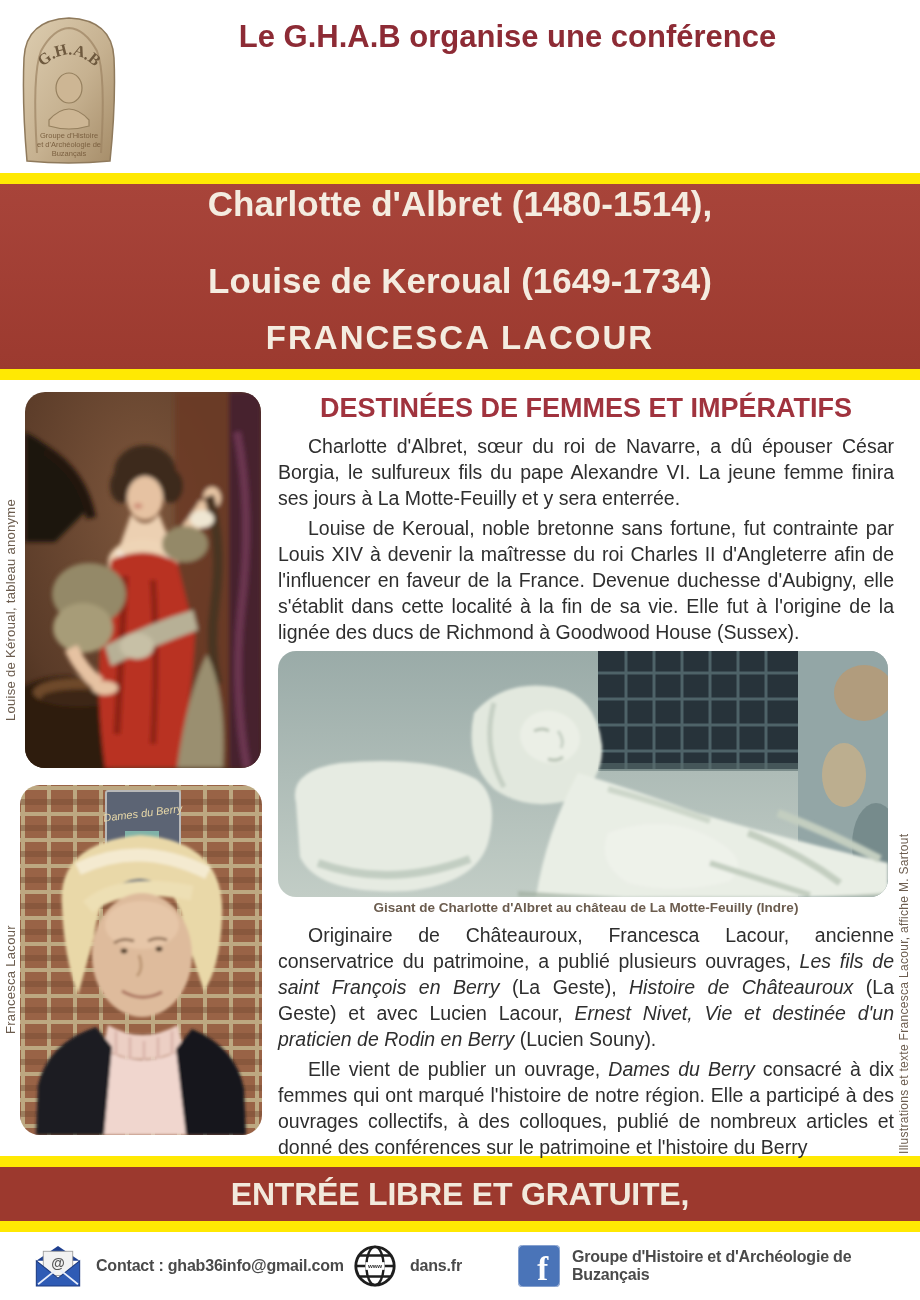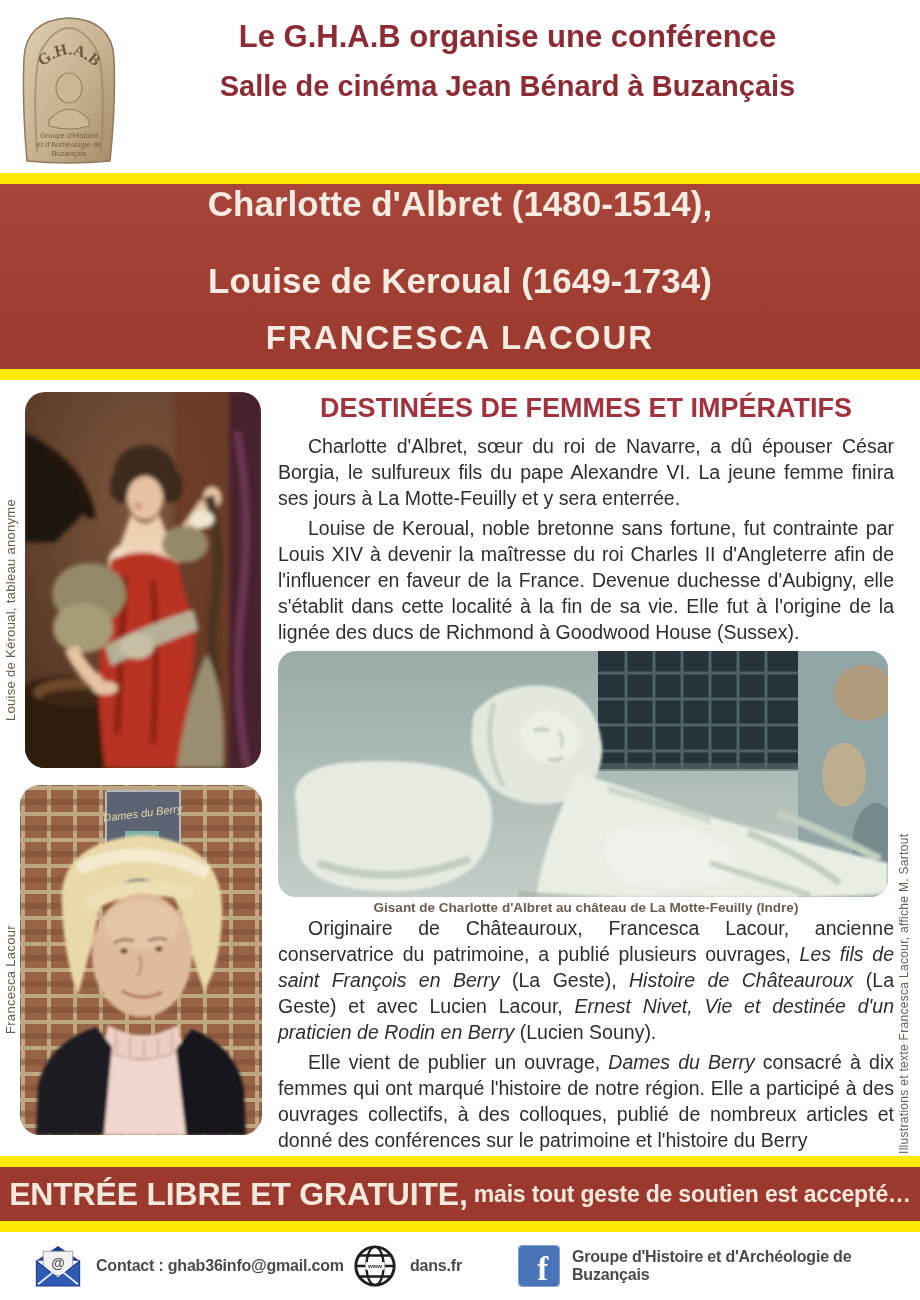--- a/index.html
+++ b/index.html
@@ -37,21 +37,21 @@
   .photo2    { left:20px; top:405px; width:242px; height:350px; }
   .imgbox svg { display:block; width:100%; height:100%; }
 
   .rightcol { position:absolute; left:278px; top:12px; width:616px; }
   .heading { text-align:center; color:#A0333E; font-weight:700; font-size:27px; line-height:1.2; margin-bottom:9px; }
   .heading span { display:block; }
   p.body { font-size:19.5px; line-height:26px; color:#2E2E2E; text-align:justify; text-indent:30px; margin-bottom:4px; }
   p.body .it { font-style:italic; }
   .gisant { width:610px; height:246px; border-radius:18px; overflow:hidden; margin:6px 0 3px 0; }
   .gisant svg { display:block; width:100%; height:100%; }
-  .gcaption { font-size:13.5px; font-weight:600; color:#6B5C4E; text-align:center; }
+  .gcaption { font-size:13.5px; font-weight:600; color:#6B5C4E; text-align:center; margin-bottom:7px; }
 
   
   .footer { height:68px; position:relative; background:#ffffff; }
   .f-item { position:absolute; top:0; height:100%; display:flex; align-items:center; gap:12px; color:#4A4A4A; font-size:16px; font-weight:600; letter-spacing:-.2px; }
   .f-contact { left:32px; }
   .f-site { left:352px; }
   .f-fb { left:518px; }
   .f-item svg { flex:0 0 auto; }
 </style>
 </head>
@@ -77,21 +77,20 @@
         </text>
         <ellipse cx="53" cy="76" rx="13" ry="15" fill="#cdb694" stroke="#96805f" stroke-width="1.2"></ellipse>
         <path d="M33,108 Q53,86 73,108 L73,114 Q53,120 33,114 Z" fill="#cdb694" stroke="#96805f" stroke-width="1.2"></path>
         <text x="53" y="126" font-size="7.5" fill="#7c6141" text-anchor="middle">Groupe d'Histoire</text>
         <text x="53" y="135" font-size="7.5" fill="#7c6141" text-anchor="middle">et d'Archéologie de</text>
         <text x="53" y="144" font-size="7.5" fill="#7c6141" text-anchor="middle">Buzançais</text>
       </svg>
     </div>
     <div class="header-titles">
       <div class="h-line2">Le G.H.A.B organise une conférence</div>
-      <div class="h-line3">Salle de cinéma Jean Bénard à Buzançais</div>
     </div>
   </div>
 
   <div class="stripe"></div>
 
   <div class="banner-main">
     <div class="b-line1">Charlotte d'Albret (1480-1514),</div>
     <div class="b-line2">Louise de Keroual (1649-1734)</div>
     <div class="b-line3">FRANCESCA LACOUR</div>
   </div>
@@ -247,21 +246,20 @@
       <p class="body"><span>Elle vient de publier un ouvrage, </span><span class="it">Dames du Berry</span><span> consacré à dix femmes qui ont marqué l'histoire de notre région. Elle a participé à des ouvrages collectifs, à des colloques, publié de nombreux articles et donné des conférences sur le patrimoine et l'histoire du Berry</span></p>
     </div>
 
     <div class="vtext vcredit">Illustrations et texte Francesca Lacour, affiche M. Sartout</div>
   </div>
 
   <div class="stripe"></div>
 
   <div class="banner-foot">
     <span class="bf-bold">ENTRÉE LIBRE ET GRATUITE,</span>
-      <span class="bf-rest">&nbsp;mais tout geste de soutien est accepté…</span>
   </div>
 
   <div class="stripe"></div>
 
   <div class="footer">
 
     <div class="f-item f-contact">
       <svg width="52" height="46" viewBox="0 0 60 52">
         <path d="M5,20 L30,3 L55,20 Z" fill="#1e3f8f"></path>
         <rect x="13" y="9" width="34" height="28" fill="#f2f2f2" stroke="#9a9a9a" stroke-width="1"></rect>

